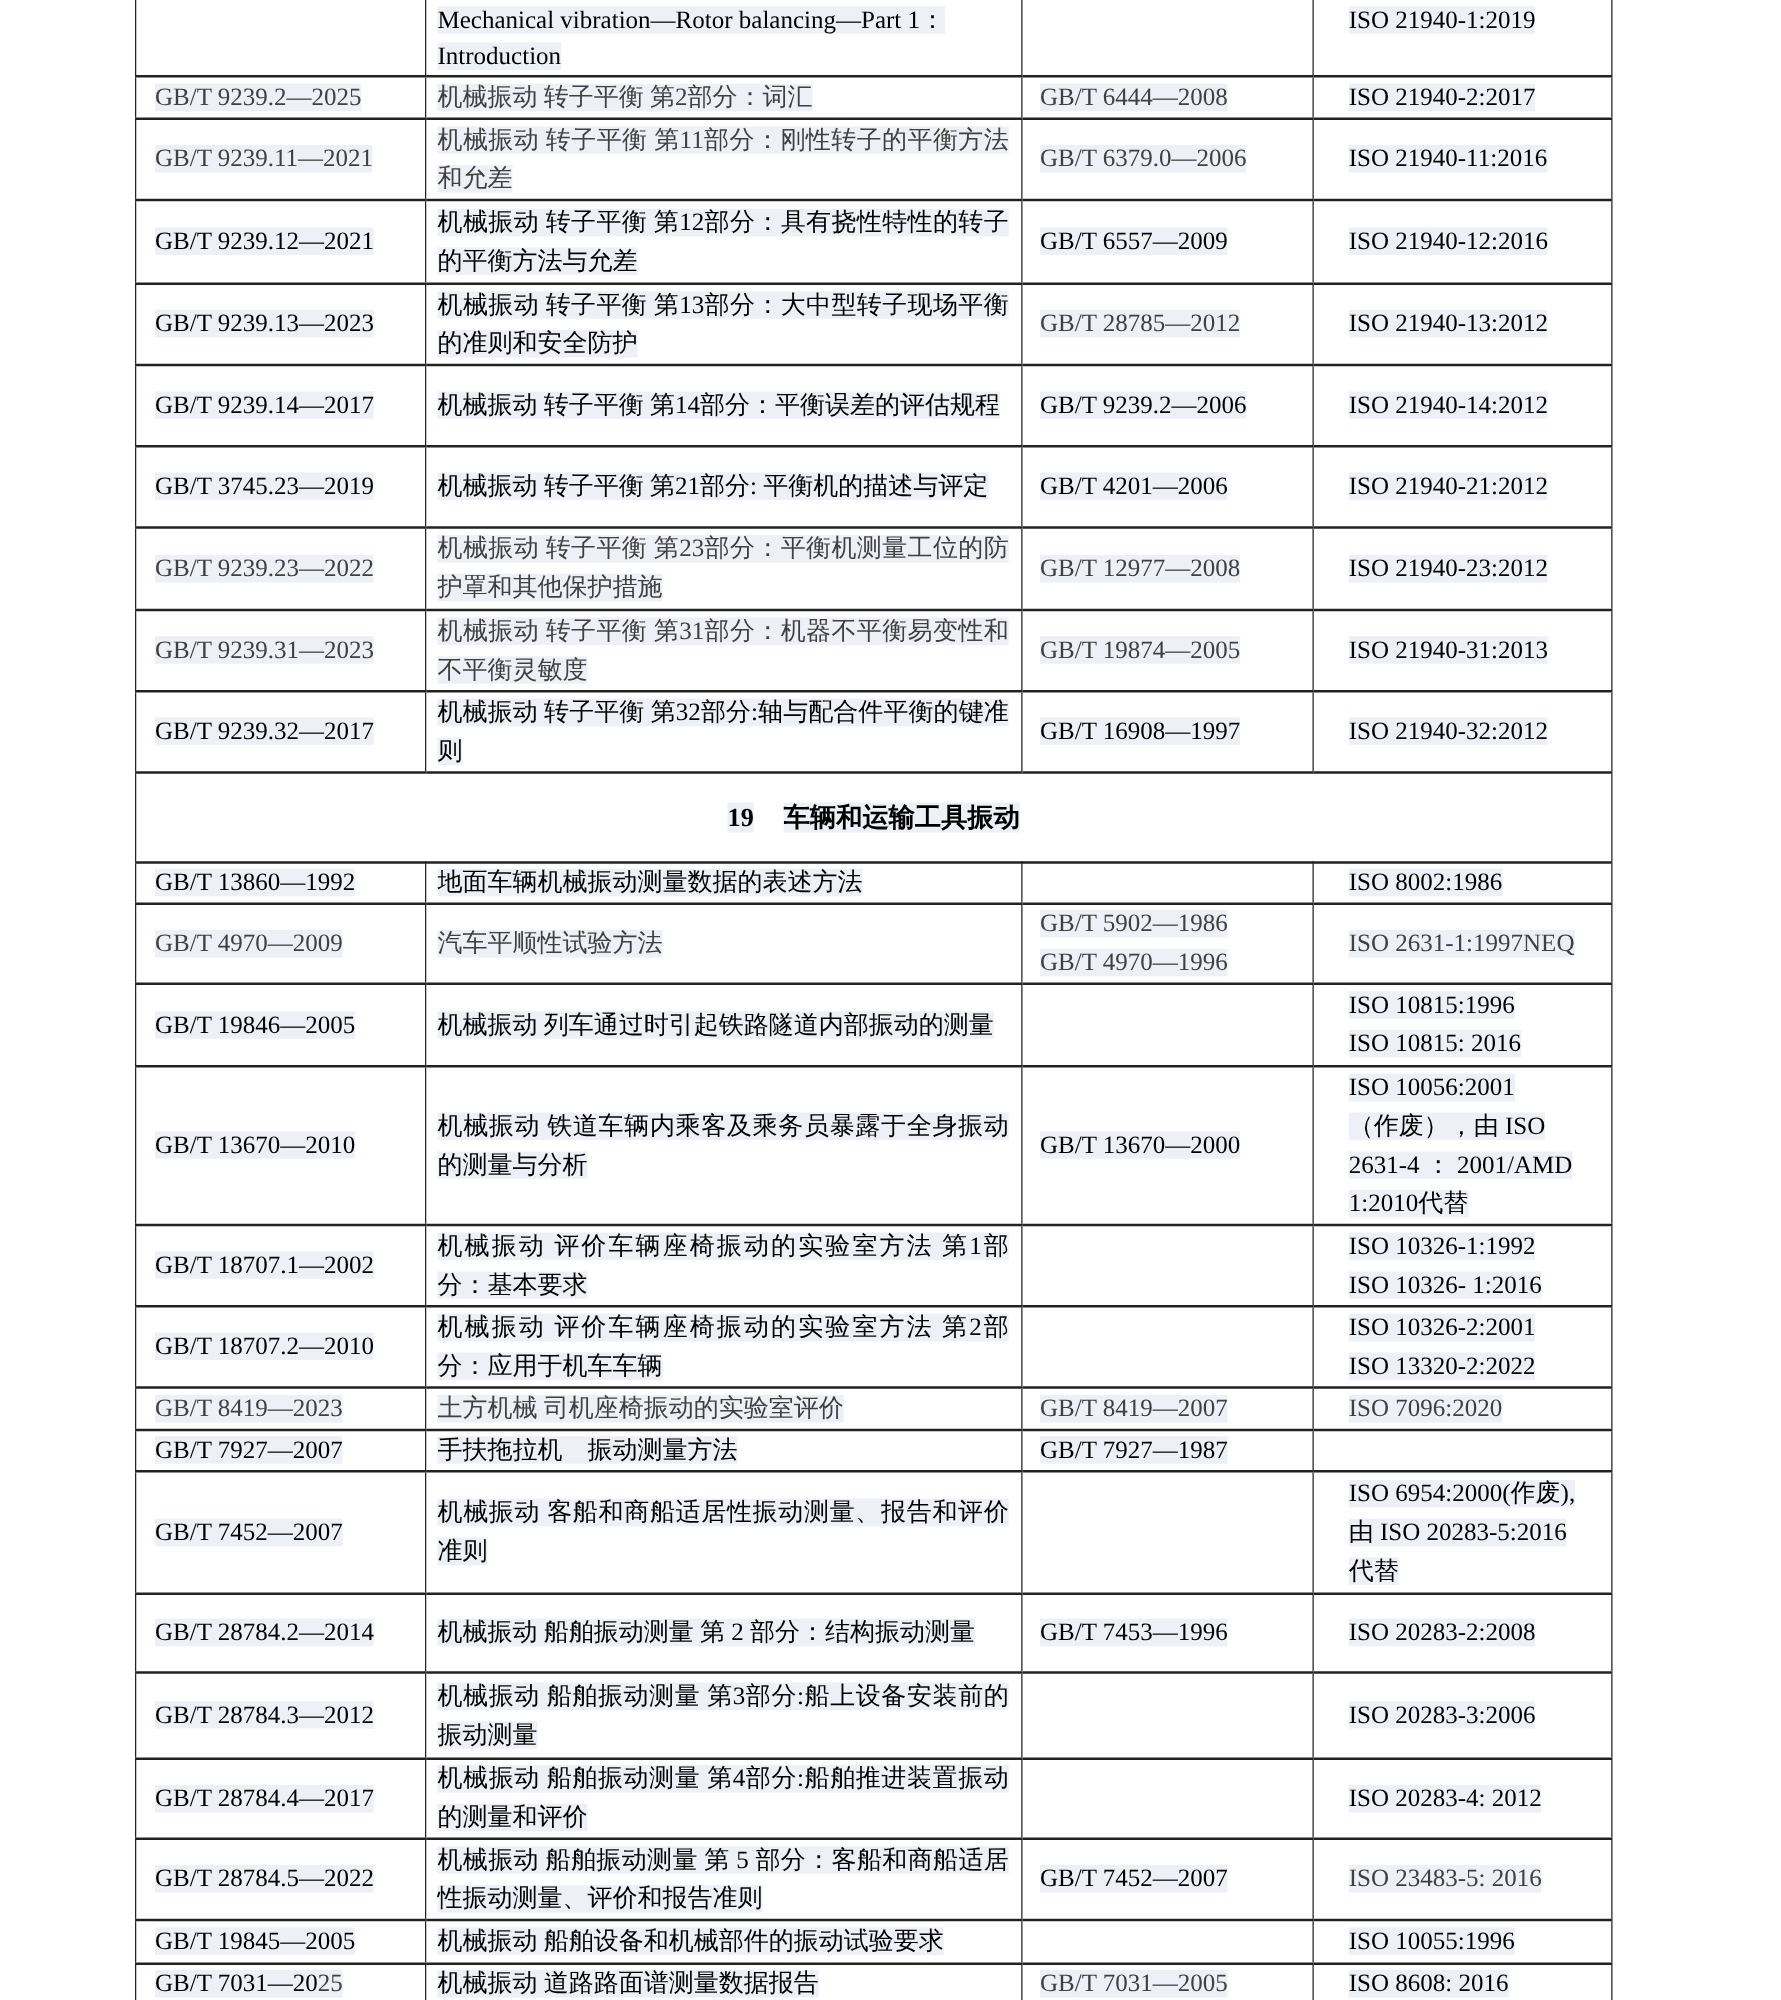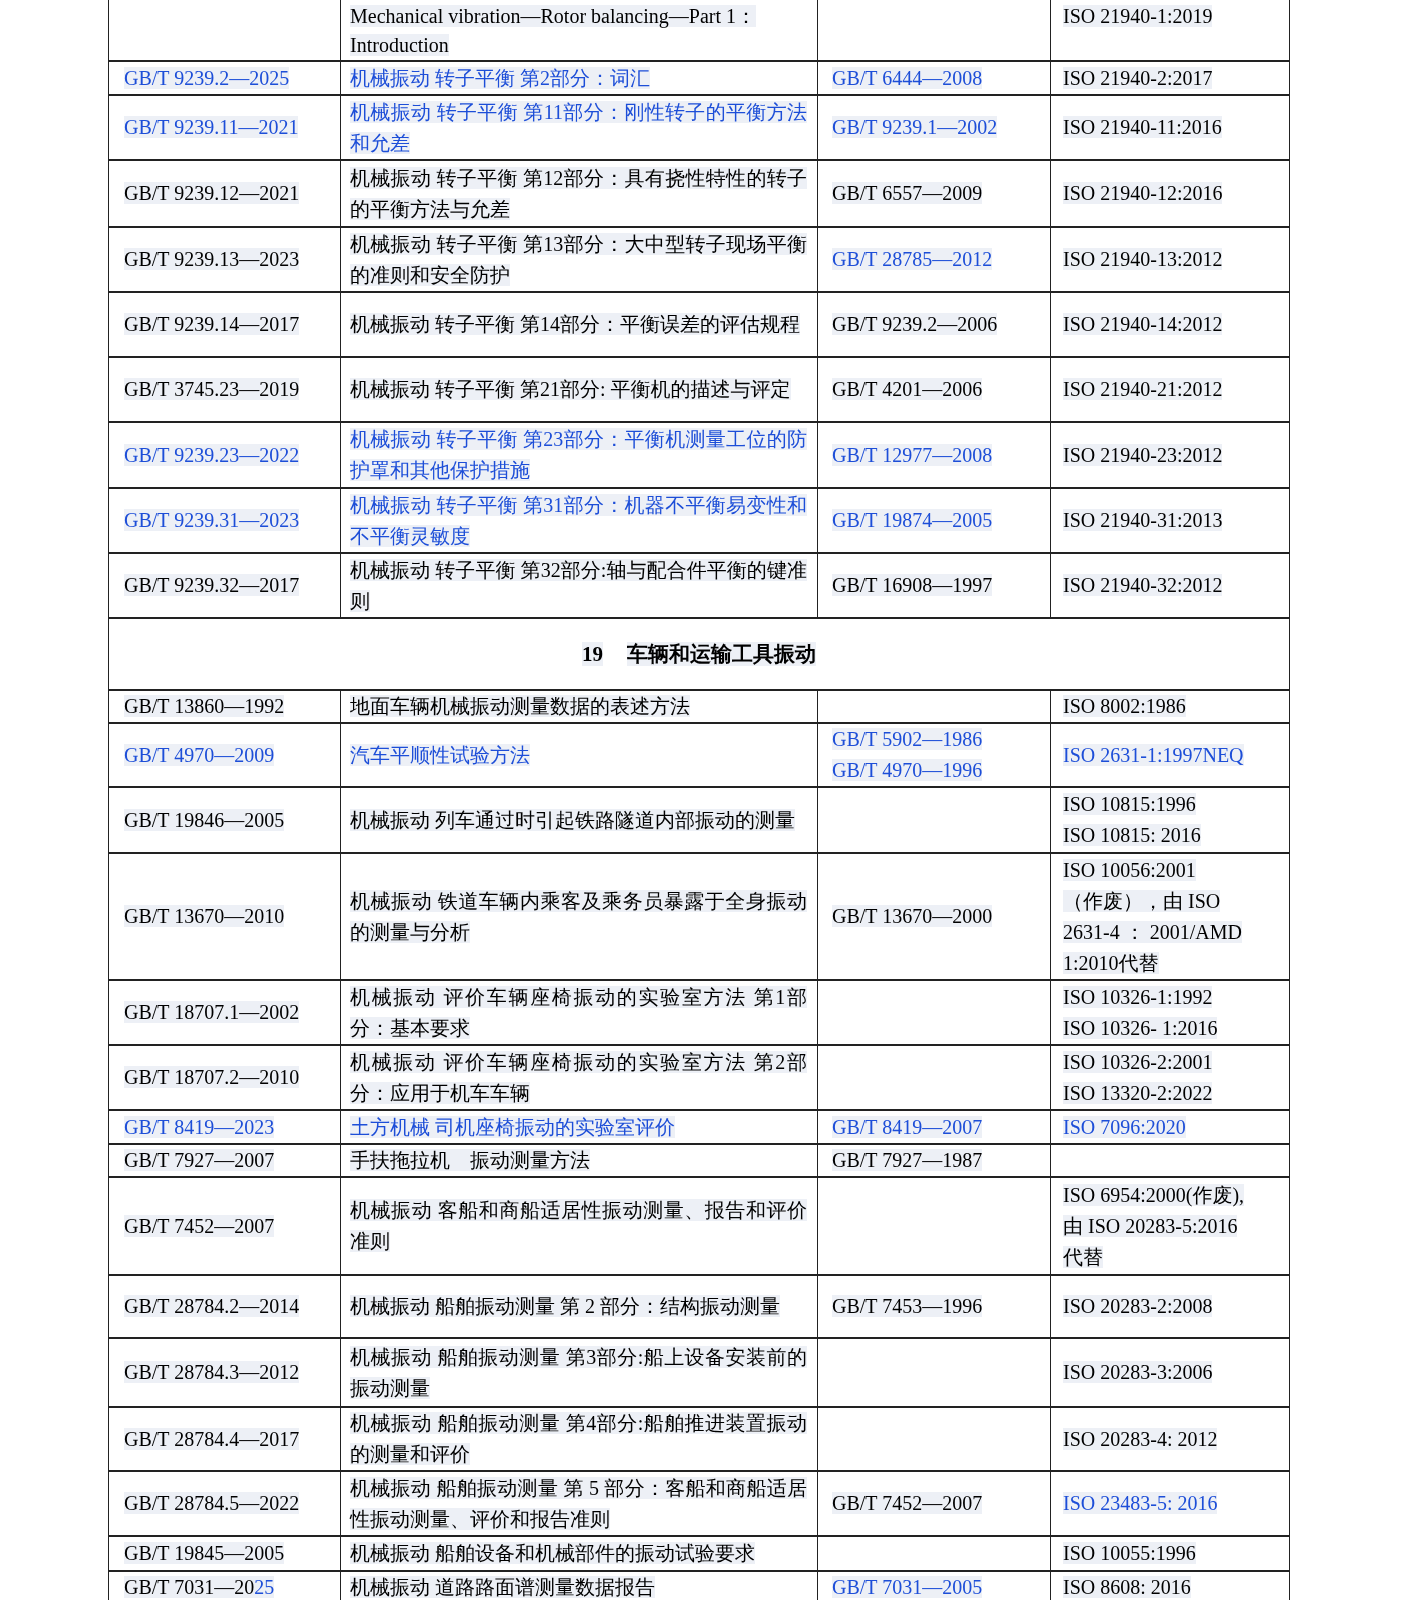--- a/index.html
+++ b/index.html
@@ -16,27 +16,27 @@
   col.w1{width:232px;} col.w2{width:477px;} col.w3{width:233px;} col.w4{width:239px;}
   td{
     border:solid #222222;border-width:2.2px 1.4px;
     padding:0 8px;font-size:20px;line-height:31px;
     vertical-align:middle;white-space:pre-line;
     overflow:hidden;
   }
   .c1{padding-left:15px;}
   .c2{text-align:justify;padding-left:9px;padding-right:10px;margin-top:44px;}
   .c3{padding-left:14px;}
-  .c4{padding-left:12px;padding-right:6px;}
+  .c4{padding-left:28px;padding-right:6px;}
   tr.first td{border-top:0;vertical-align:top;padding-top:2px;line-height:29px;}
   tr.section-row td{
     text-align:center;font-weight:bold;font-size:21px;
   }
   .sec-num{margin-right:24px;}
-  .red{color:#1d4ed8;}
+  .red{color:#404040;}
   .hl{background:rgba(222,228,239,0.55);box-decoration-break:clone;-webkit-box-decoration-break:clone;}
 </style>
 </head>
 <body>
 
 <div class="page">
 <table class="std">
 <colgroup>
         <col class="w1">
         <col class="w2">
@@ -56,21 +56,21 @@
 <tr style="height:34px">
   <td class="c1 red"><span class="hl">GB/T 9239.2—2025</span></td>
   <td class="c2 red"><span class="hl">机械振动 转子平衡 第2部分：词汇</span></td>
   <td class="c3 red"><span class="hl">GB/T 6444—2008</span></td>
   <td class="c4"><span class="hl">ISO 21940-2:2017</span></td>
 </tr>
 
 <tr style="height:65px">
   <td class="c1 red"><span class="hl">GB/T 9239.11—2021</span></td>
   <td class="c2 red"><span class="hl">机械振动 转子平衡 第11部分：刚性转子的平衡方法和允差</span></td>
-  <td class="c3 red"><span class="hl">GB/T 9239.1—2002</span></td>
+  <td class="c3 red"><span class="hl">GB/T 6379.0—2006</span></td>
   <td class="c4"><span class="hl">ISO 21940-11:2016</span></td>
 </tr>
 
 <tr style="height:67px">
   <td class="c1"><span class="hl">GB/T 9239.12—2021</span></td>
   <td class="c2"><span class="hl">机械振动 转子平衡 第12部分：具有挠性特性的转子的平衡方法与允差</span></td>
   <td class="c3"><span class="hl">GB/T 6557—2009</span></td>
   <td class="c4"><span class="hl">ISO 21940-12:2016</span></td>
 </tr>
 

